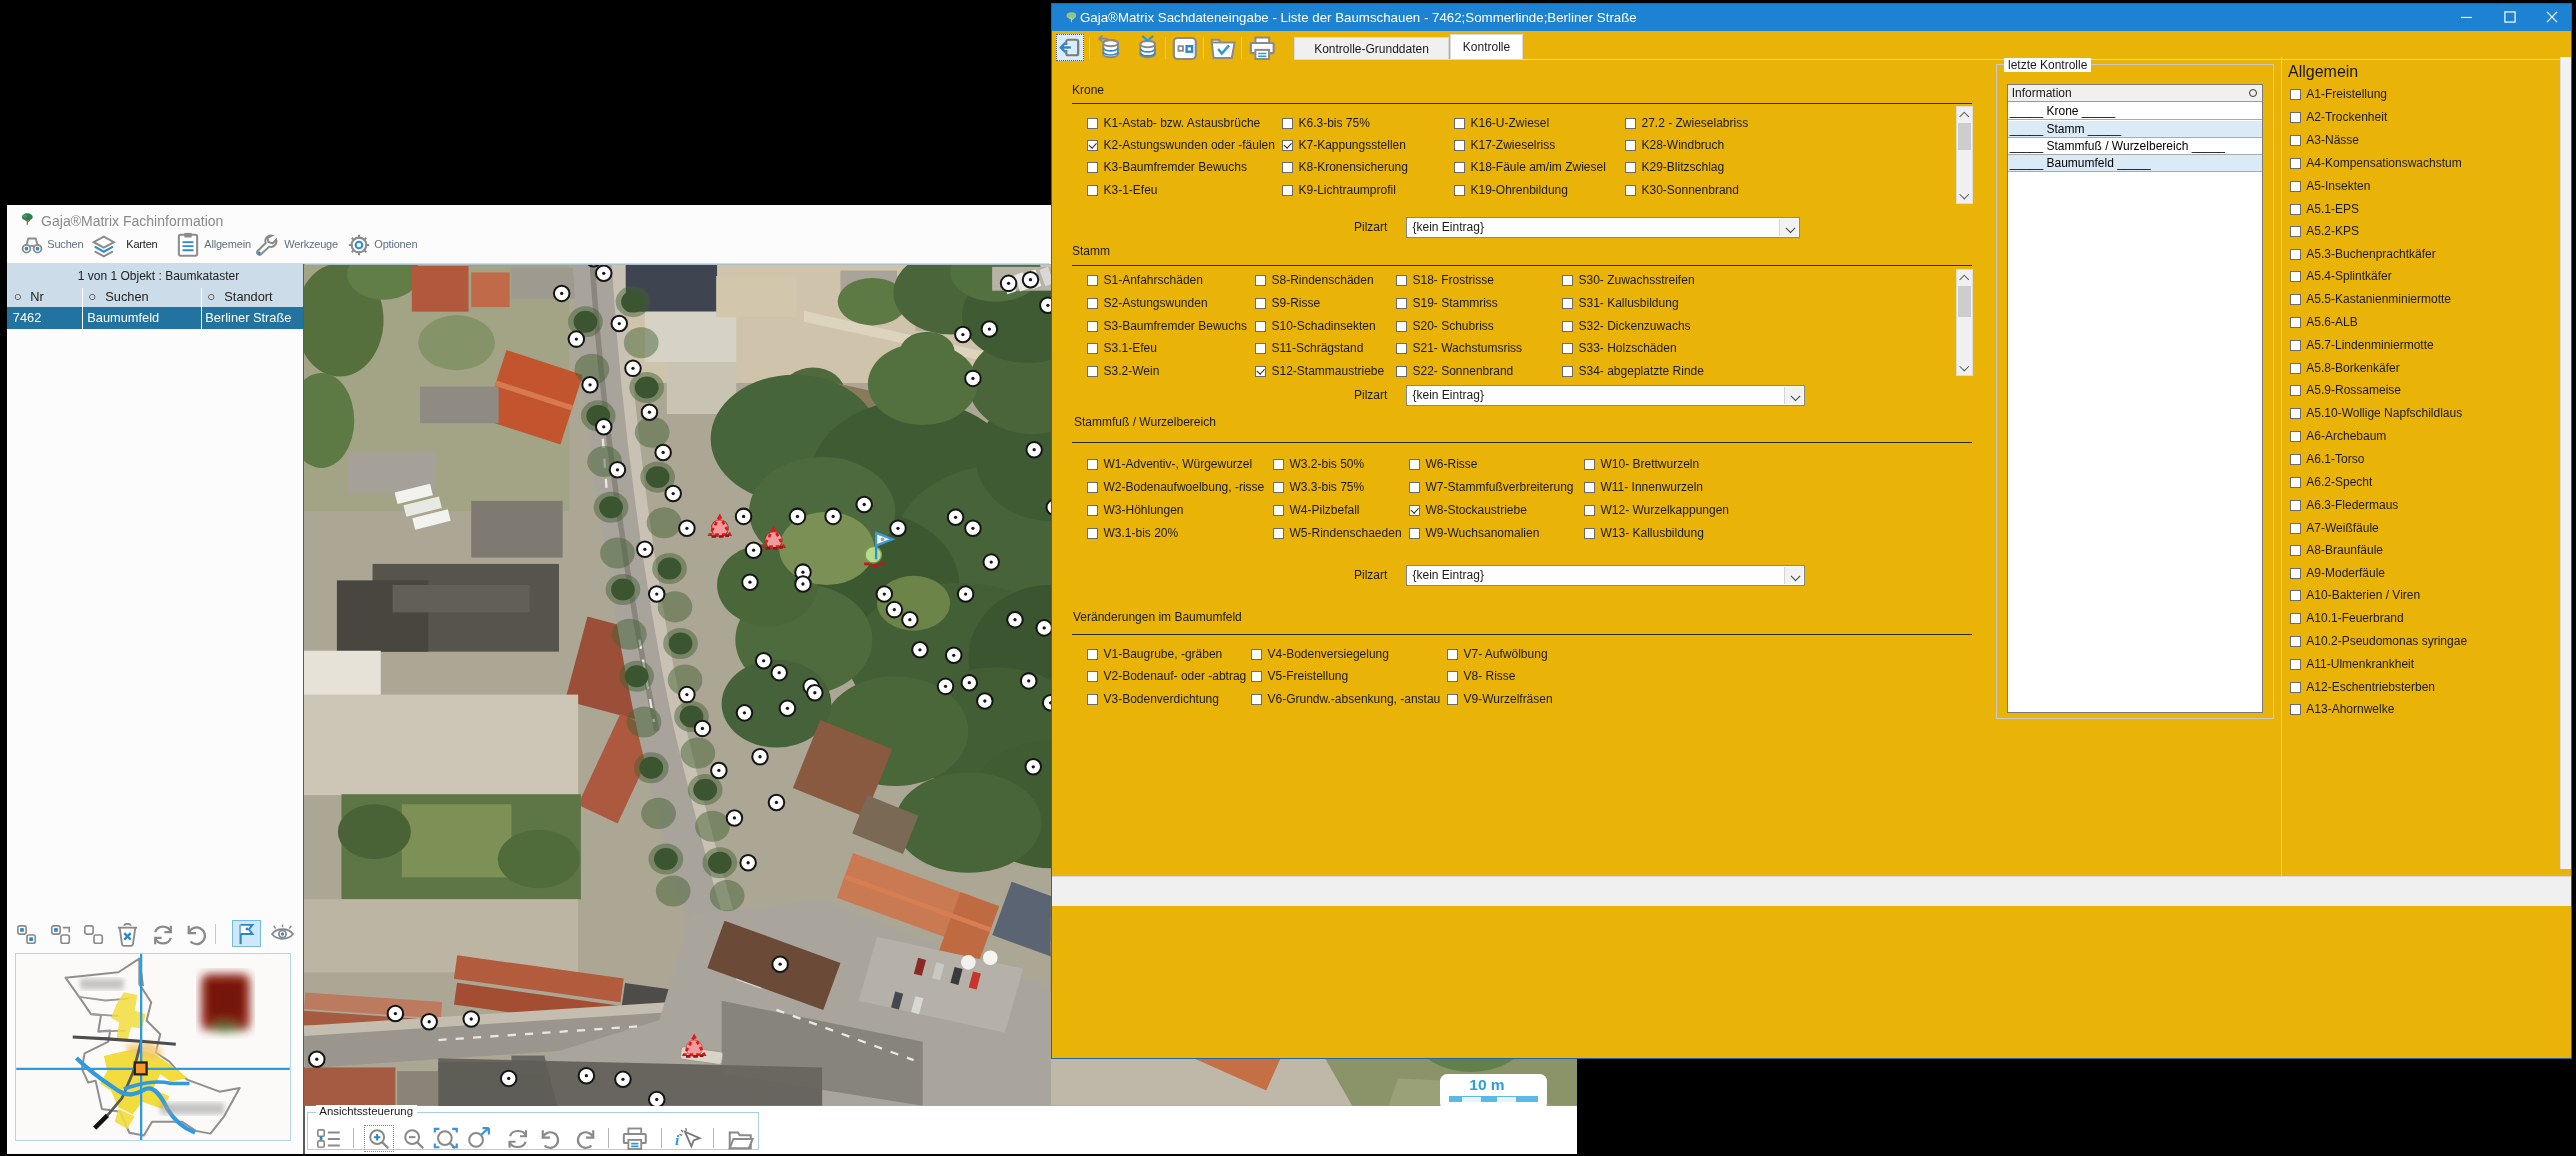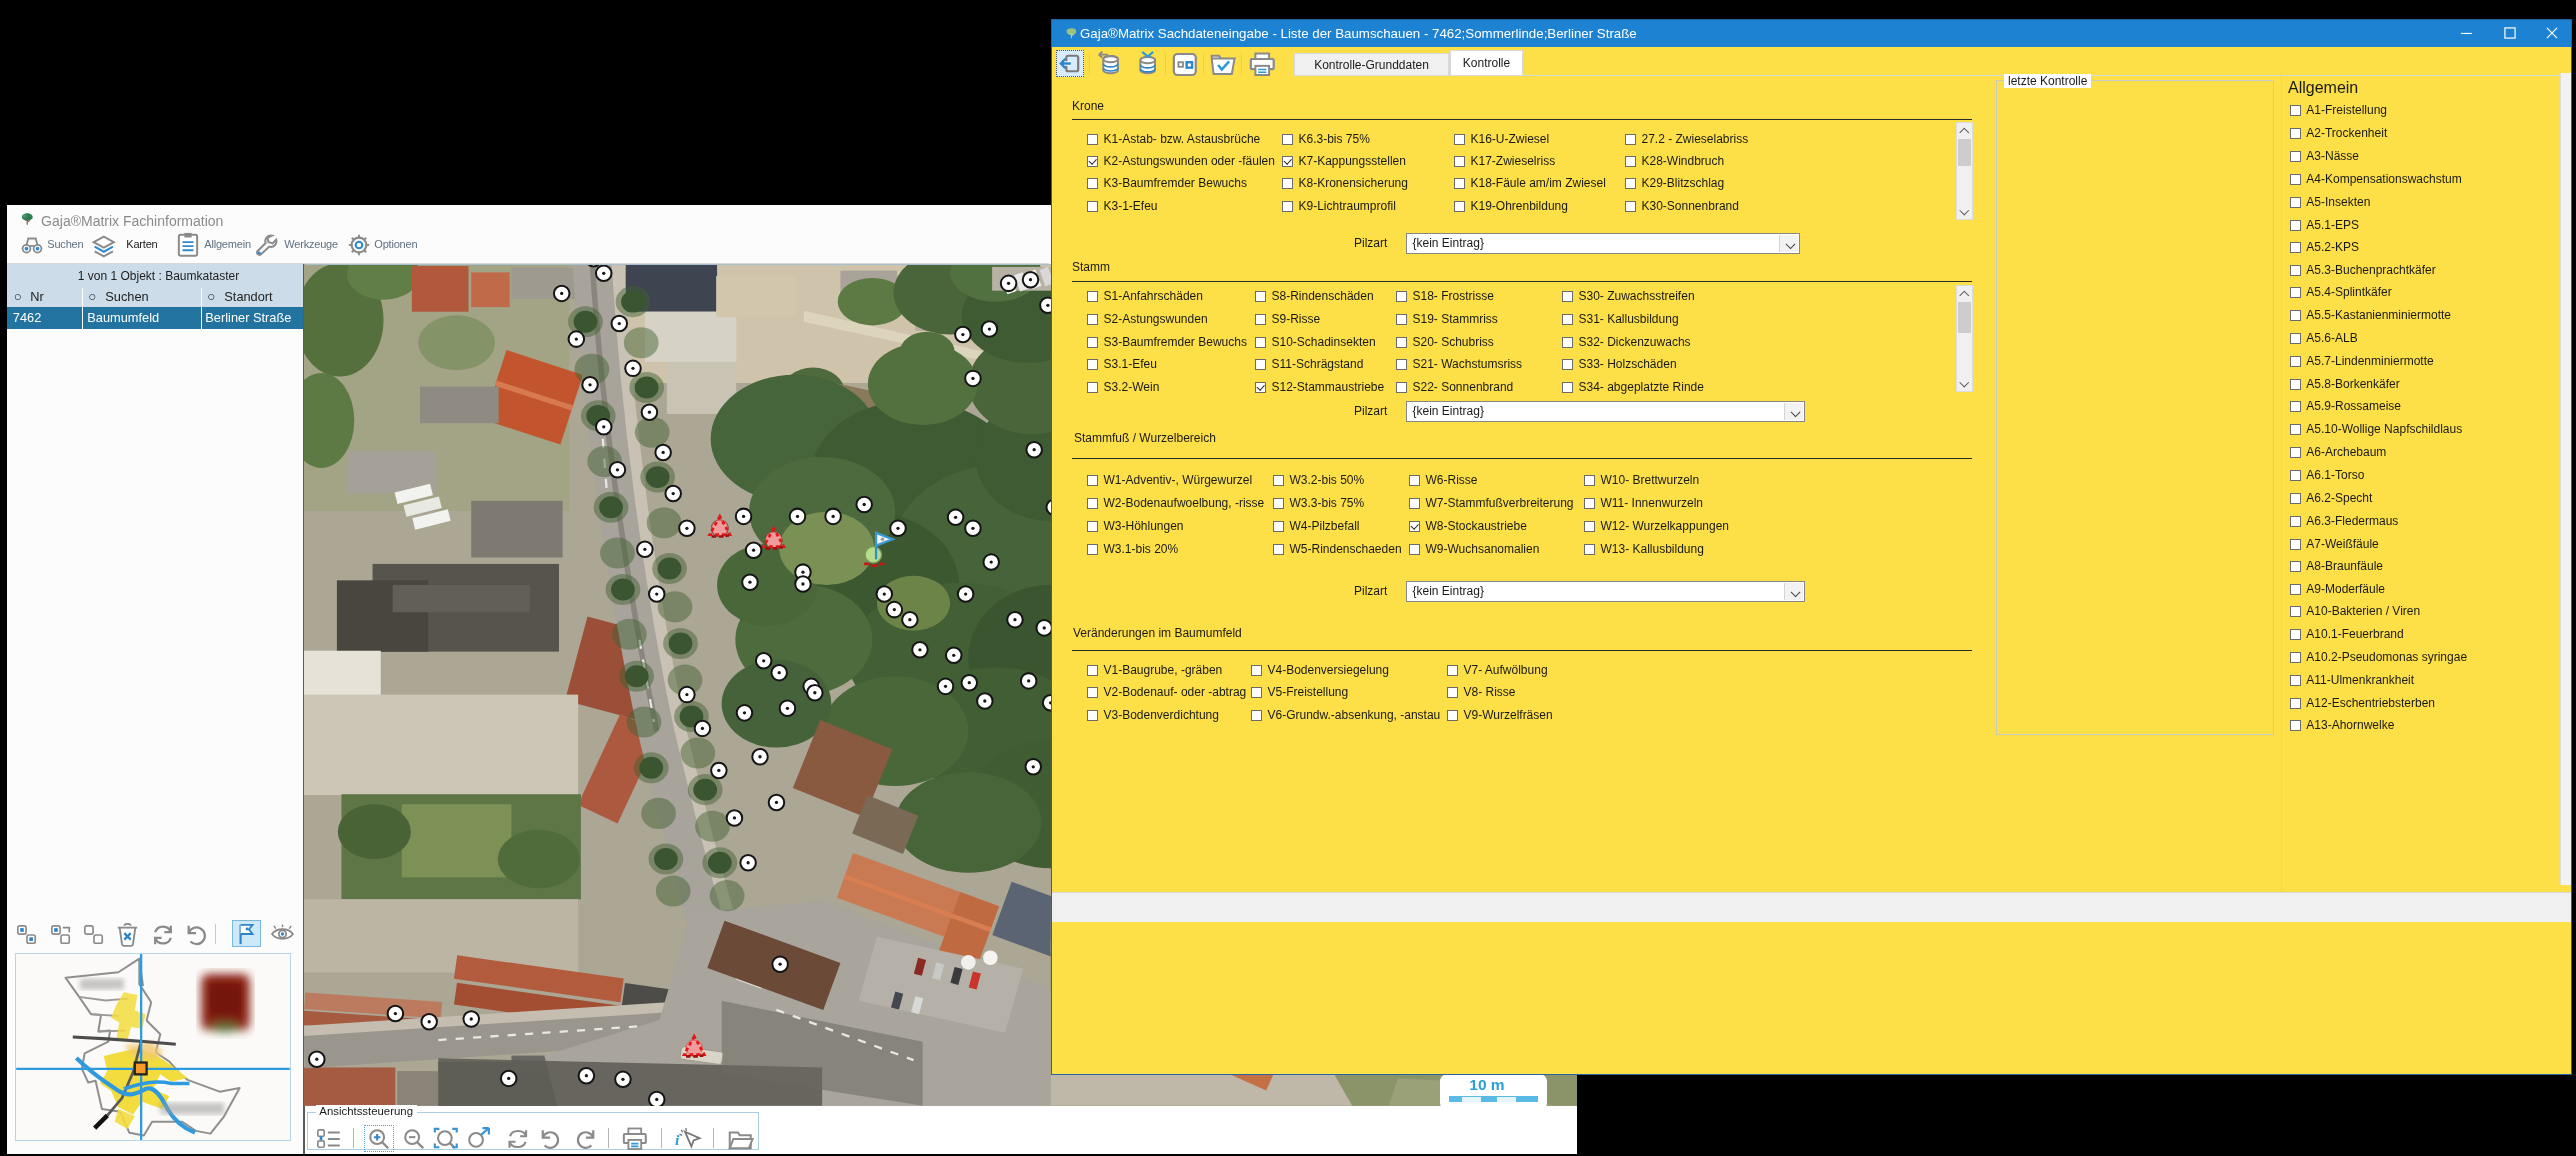--- a/index.html
+++ b/index.html
@@ -632,21 +632,21 @@
   </div>
 
   <div class="abs" style="left:1433px;top:869px;width:107px;height:36px;background:#fff;border-radius:7.3px;">
     <div class="abs" style="left:29px;top:1.8px;font-size:15.5px;color:#2a9fd8;font-weight:bold">10 m</div>
     <div class="abs" style="left:9.1px;top:22px;width:89px;height:6.4px;background:#5bb9e6"></div>
     <div class="abs" style="left:22px;top:23px;width:18.3px;height:4.6px;background:#e8f4fb"></div>
     <div class="abs" style="left:57px;top:23px;width:18.3px;height:4.6px;background:#e8f4fb"></div>
   </div>
 </div>
 
-<div class="abs" style="left:1051px;top:19px;width:1521px;height:1056px;background:#fde047;border:0.9px solid #2464a4">
+<div class="abs" style="left:1051px;top:3px;width:1521px;height:1056px;background:#eab308;border:0.9px solid #2464a4">
 
   <div class="abs" style="left:0;top:0;width:1519px;height:27.4px;background:#1d82d2;color:#fff;font-size:13.3px">
     <svg class="abs" style="left:12.8px;top:7.3px" width="12.8" height="12.8" viewBox="0 0 16 16">
         <ellipse cx="8" cy="5.5" rx="6" ry="4" fill="#9ac27e"></ellipse>
         <path d="M8 8 L8 14 M8 10 L5 8 M8 11 L11 9" stroke="#b8d8a0" stroke-width="1.3"></path>
       </svg>
     <span class="abs" style="left:28px;top:5.5px">Gaja®Matrix Sachdateneingabe - Liste der Baumschauen - 7462;Sommerlinde;Berliner Straße</span>
     <svg class="abs" style="left:1408px;top:7.3px" width="12.8" height="12" viewBox="0 0 14 13">
         <path d="M1 7 h12" stroke="#fff" stroke-width="1.3"></path>
       </svg>
@@ -786,20 +786,30 @@
 <div class="row abs" style="left:199px;top:664px;height:16.5px;line-height:16.5px"><span class="cb"></span>V5-Freistellung</div>
 <div class="row abs" style="left:199px;top:687px;height:16.5px;line-height:16.5px"><span class="cb"></span>V6-Grundw.-absenkung, -anstau</div>
 <div class="row abs" style="left:395px;top:642px;height:16.5px;line-height:16.5px"><span class="cb"></span>V7- Aufwölbung</div>
 <div class="row abs" style="left:395px;top:664px;height:16.5px;line-height:16.5px"><span class="cb"></span>V8- Risse</div>
 <div class="row abs" style="left:395px;top:687px;height:16.5px;line-height:16.5px"><span class="cb"></span>V9-Wurzelfräsen</div>
     </div>
 
 
   <div class="grp" style="left:944px;top:60px;width:278px;height:655px">
     <div class="lbl">letzte Kontrolle</div>
+    <div class="abs" style="left:10px;top:19px;width:256px;height:629px;border:0.9px solid #7a7a7a;background:#fff">
+      <div class="abs" style="left:0;top:0;width:254px;height:17.4px;background:#f1f0ee;border-bottom:0.9px solid #9a9a9a;font-size:12px;color:#1a1a1a">
+          <span class="abs" style="left:3.7px;top:0.9px">Information</span>
+          <span class="abs" style="right:4.6px;top:3.7px;width:8.2px;height:8.2px;border:1.4px solid #333;border-radius:50%"></span>
+        </div>
+      <div class="abs" style="left:0;top:18.3px;width:254px;height:16.5px;font-size:12px;line-height:16.5px;border-bottom:0.9px solid #aaa"><span style="margin-left:1.8px">_____ Krone _____</span></div>
+      <div class="abs" style="left:0;top:36px;width:254px;height:16.5px;font-size:12px;line-height:16.5px;background:#dbeaf7;border-bottom:0.9px solid #aaa"><span style="margin-left:1.8px">_____ Stamm _____</span></div>
+      <div class="abs" style="left:0;top:53px;width:254px;height:16.5px;font-size:12px;line-height:16.5px;border-bottom:0.9px solid #aaa"><span style="margin-left:1.8px">_____ Stammfuß / Wurzelbereich _____</span></div>
+      <div class="abs" style="left:0;top:70px;width:254px;height:16.5px;font-size:12px;line-height:16.5px;background:#dbeaf7;border-bottom:0.9px solid #aaa"><span style="margin-left:1.8px">_____ Baumumfeld _____</span></div>
+    </div>
   </div>
 
   <div class="abs" style="left:1229px;top:53px;width:0.9px;height:823px;background:#d0d0d0"></div>
   <div class="abs" style="left:1236px;top:59px;font-size:16px;color:#1a1a1a">Allgemein</div>
   <div id="alist" class="abs" style="left:1236px;top:0px;width:283px;font-size:12px;color:#1a1a1a">
       <div class="row abs" style="left:1.8px;top:82px;height:16.5px;line-height:16.5px"><span class="cb"></span>A1-Freistellung</div>
 <div class="row abs" style="left:1.8px;top:105px;height:16.5px;line-height:16.5px"><span class="cb"></span>A2-Trockenheit</div>
 <div class="row abs" style="left:1.8px;top:128px;height:16.5px;line-height:16.5px"><span class="cb"></span>A3-Nässe</div>
 <div class="row abs" style="left:1.8px;top:151px;height:16.5px;line-height:16.5px"><span class="cb"></span>A4-Kompensationswachstum</div>
 <div class="row abs" style="left:1.8px;top:174px;height:16.5px;line-height:16.5px"><span class="cb"></span>A5-Insekten</div>

